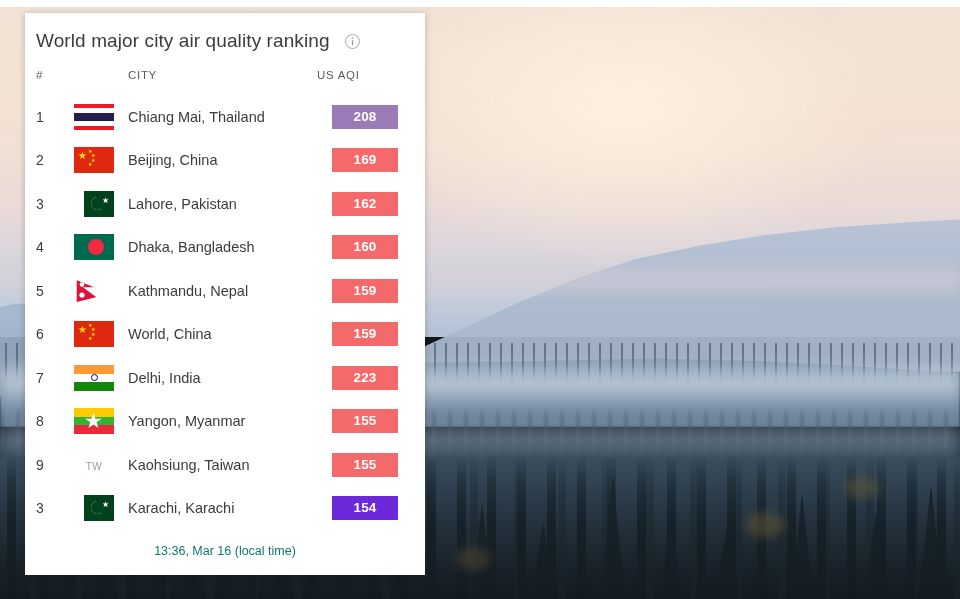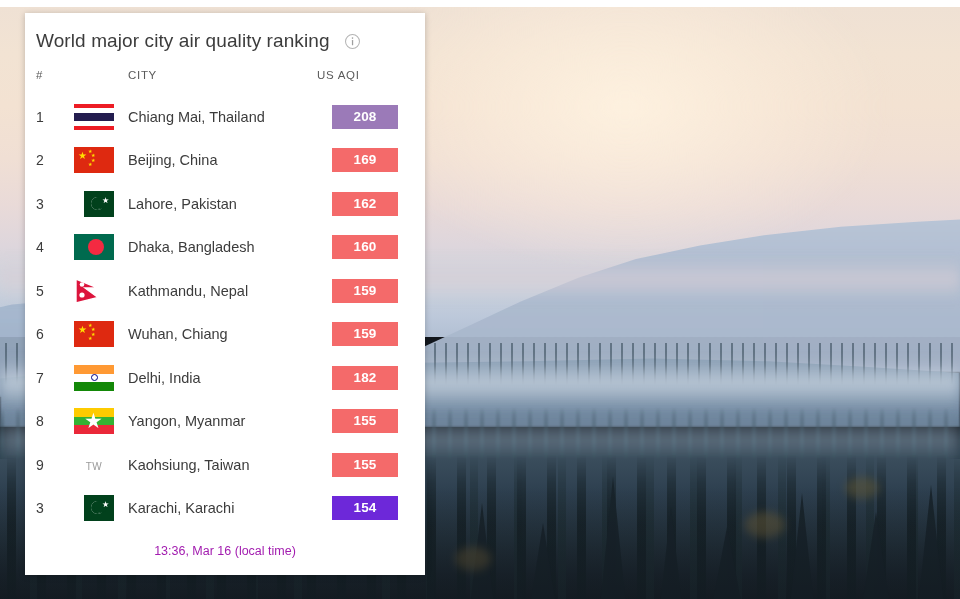--- a/index.html
+++ b/index.html
@@ -343,21 +343,21 @@
     width: 40px;
     text-align: center;
     font-size: 10px;
     color: #9a9a9a;
     letter-spacing: 0.5px;
   }
 
   .card-footer {
     text-align: center;
     font-size: 12.5px;
-    color: #a21caf;
+    color: #0f766e;
     padding-top: 14px;
   }
 </style>
 </head>
 <body>
 
 <div id="stage">
 
   <div class="bg">
     <div class="sky"></div>
@@ -440,28 +440,28 @@
                   <polygon points="2,1 24,10 11,10 24,19.5 2,25" fill="#dc143c" stroke="#ffffff" stroke-width="1.4"></polygon>
                   <circle cx="8" cy="6.5" r="2.3" fill="#ffffff"></circle>
                   <circle cx="8" cy="17" r="2.6" fill="#ffffff"></circle>
                 </svg></span></td>
             <td class="city">Kathmandu, Nepal</td>
             <td class="aqi"><span class="badge" style="background: rgb(244, 106, 106);">159</span></td>
           </tr>
           <tr>
             <td class="rank">6</td>
             <td class="flagcell"><span class="flag flag-cn"><span class="star-big">★</span><span class="star-sm" style="left:14px;top:2px">★</span><span class="star-sm" style="left:17px;top:6px">★</span><span class="star-sm" style="left:17px;top:11px">★</span><span class="star-sm" style="left:14px;top:15px">★</span></span></td>
-            <td class="city">Wuhan, Chiang</td>
+            <td class="city">World, China</td>
             <td class="aqi"><span class="badge" style="background: rgb(244, 106, 106);">159</span></td>
           </tr>
           <tr>
             <td class="rank">7</td>
             <td class="flagcell"><span class="flag flag-in"><span class="chakra"></span></span></td>
             <td class="city">Delhi, India</td>
-            <td class="aqi"><span class="badge" style="background: rgb(244, 106, 106);">182</span></td>
+            <td class="aqi"><span class="badge" style="background: rgb(244, 106, 106);">223</span></td>
           </tr>
           <tr>
             <td class="rank">8</td>
             <td class="flagcell"><span class="flag flag-mm"><span class="mm-star">★</span></span></td>
             <td class="city">Yangon, Myanmar</td>
             <td class="aqi"><span class="badge" style="background: rgb(244, 106, 106);">155</span></td>
           </tr>
           <tr>
             <td class="rank">9</td>
             <td class="flagcell"><span class="flag-tw-text">TW</span></td>

